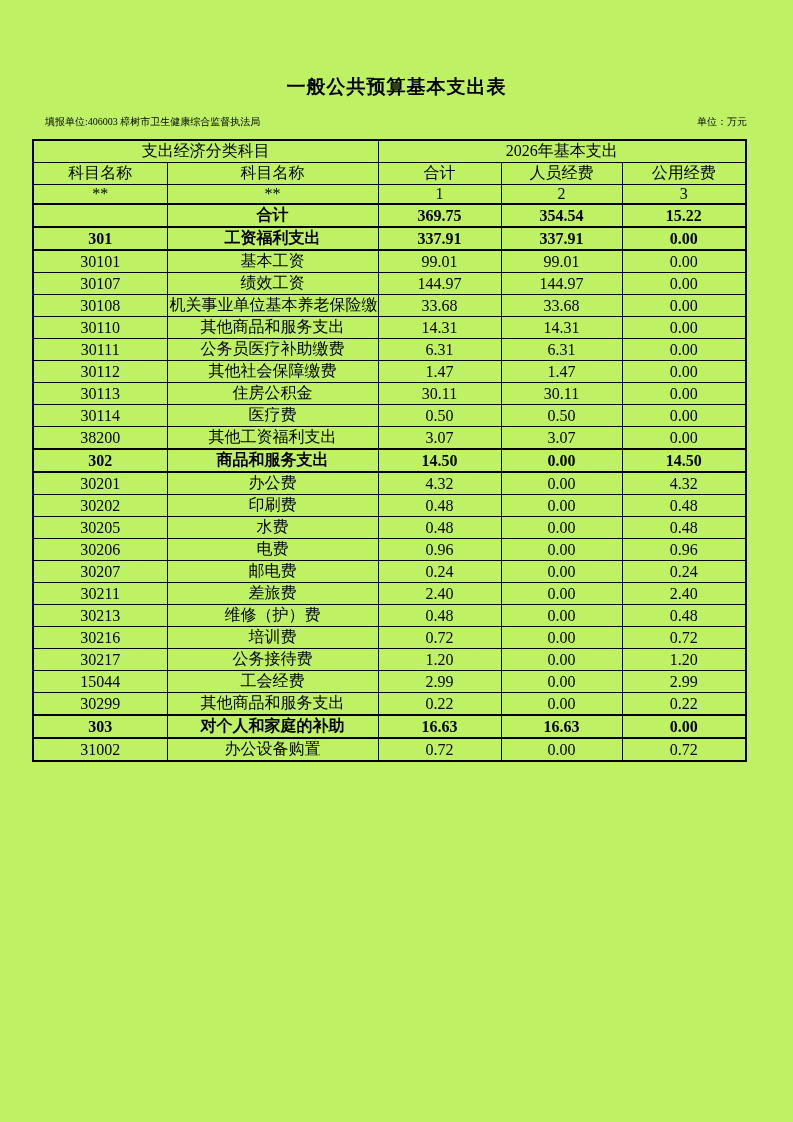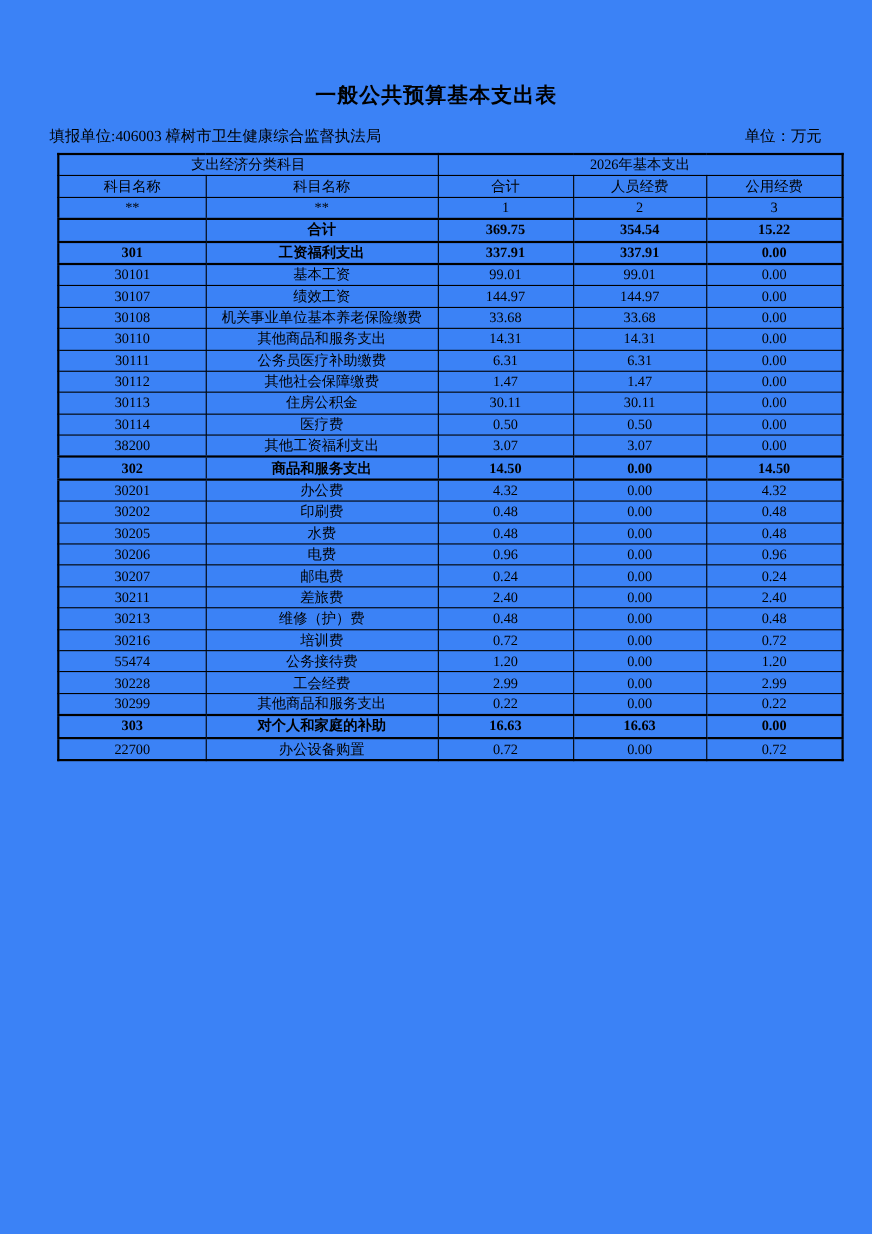--- a/index.html
+++ b/index.html
@@ -4,21 +4,21 @@
 <style>
   html, body {
     margin: 0;
     padding: 0;
     background: #ffffff;
   }
   .page {
     position: relative;
     width: 793px;
     height: 1122px;
-    background: #3b82f6;
+    background: #bef264;
     color: #000000;
     font-family: "Liberation Serif", "DejaVu Serif", serif;
     overflow: hidden;
   }
   .doc-title {
     position: absolute;
     top: 74px;
     left: 0;
     width: 100%;
     text-align: center;
@@ -26,30 +26,30 @@
     font-weight: bold;
     letter-spacing: 1px;
   }
   .meta-line {
     position: absolute;
     top: 115px;
     left: 45px;
     width: 702px;
     display: flex;
     justify-content: space-between;
-    font-size: 14px;
+    font-size: 10px;
   }
   table.budget {
     position: absolute;
     top: 139px;
-    left: 52px;
+    left: 32px;
     width: 713px;
     border-collapse: collapse;
     table-layout: fixed;
-    font-size: 13px;
+    font-size: 16px;
     border: 2px solid #000;
     font-family: Liberation Serif, serif;
   }
   table.budget th,
   table.budget td {
     border: 1px solid #000;
     height: 18.4px;
     padding: 0 2px;
     text-align: center;
     vertical-align: middle;
@@ -238,49 +238,49 @@
           <td>0.48</td>
         </tr>
         <tr>
           <td>30216</td>
           <td>培训费</td>
           <td>0.72</td>
           <td>0.00</td>
           <td>0.72</td>
         </tr>
         <tr>
-          <td>55474</td>
+          <td>30217</td>
           <td>公务接待费</td>
           <td>1.20</td>
           <td>0.00</td>
           <td>1.20</td>
         </tr>
         <tr>
-          <td>30228</td>
+          <td>15044</td>
           <td>工会经费</td>
           <td>2.99</td>
           <td>0.00</td>
           <td>2.99</td>
         </tr>
         <tr>
           <td>30299</td>
           <td>其他商品和服务支出</td>
           <td>0.22</td>
           <td>0.00</td>
           <td>0.22</td>
         </tr>
         <tr class="bold">
           <td>303</td>
           <td>对个人和家庭的补助</td>
           <td>16.63</td>
           <td>16.63</td>
           <td>0.00</td>
         </tr>
         <tr>
-          <td>22700</td>
+          <td>31002</td>
           <td>办公设备购置</td>
           <td>0.72</td>
           <td>0.00</td>
           <td>0.72</td>
         </tr>
       </tbody>
   </table>
 
 </div>
 

